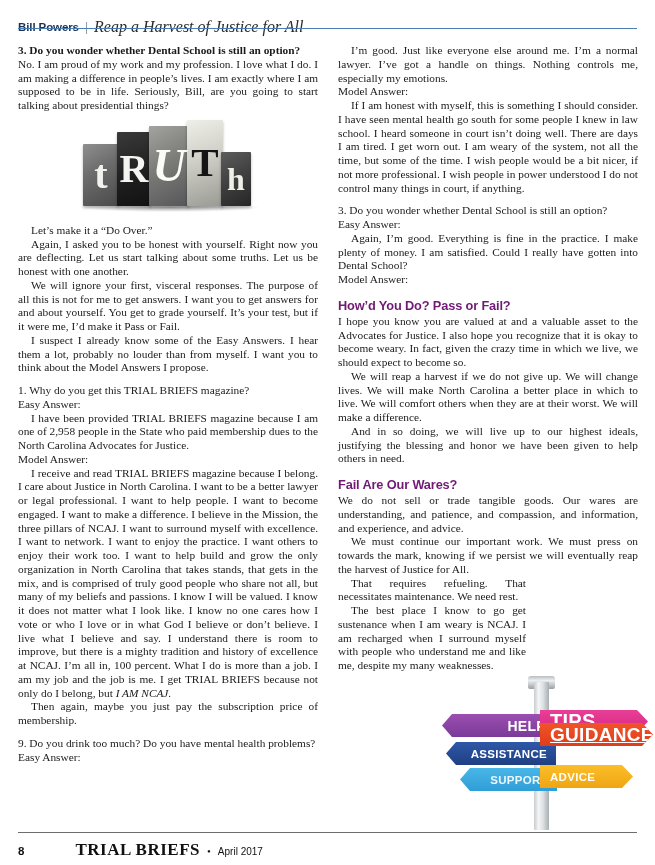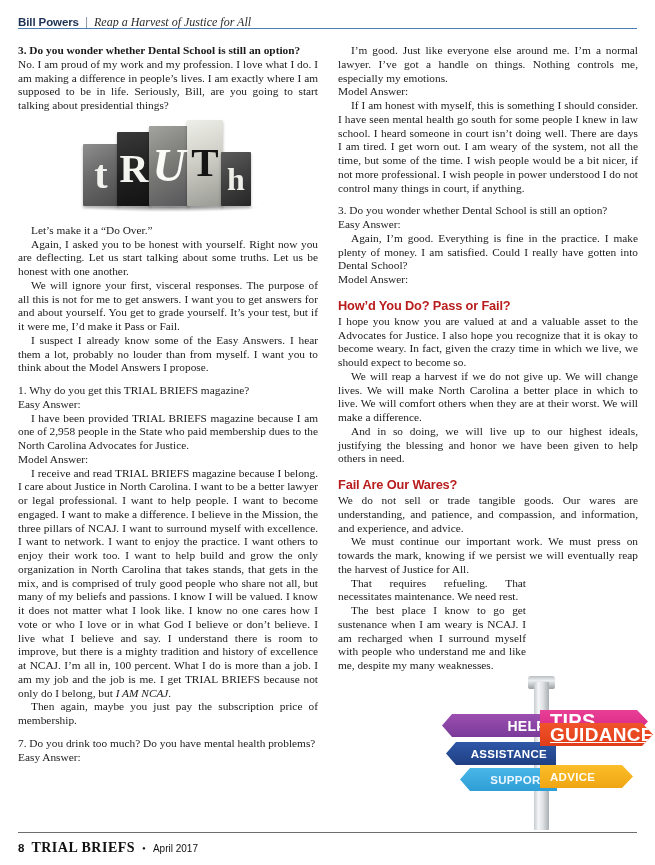--- a/index.html
+++ b/index.html
@@ -23,21 +23,21 @@
   }
 
   
   .running-head {
     position: absolute;
     left: 18px;
     top: 10px;
     width: 619px;
     height: 24px;
     display: flex;
-    align-items: center;
+    align-items: flex-end;
     gap: 5px;
     font-size: 11.5px;
     line-height: 14px;
     white-space: nowrap;
   }
   .rh-author {
     font-family: "Liberation Sans", sans-serif;
     font-weight: bold;
     color: #1c3254;
     font-size: 11.5px;
@@ -47,21 +47,21 @@
     color: #8a97a8;
     font-family: "Liberation Sans", sans-serif;
     font-weight: normal;
     font-size: 12px;
     margin: 0 1px;
   }
   .rh-title {
     font-family: "Liberation Serif", serif;
     font-style: italic;
     color: #2b2b2b;
-    font-size: 12px;
+    font-size: 16px;
   }
   .head-rule {
     position: absolute;
     left: 18px;
     top: 28px;
     width: 619px;
     height: 1.3px;
     background: #4a7fb5;
   }
 
@@ -91,21 +91,21 @@
   .q-bold {
     font-weight: bold;
   }
   .ital { font-style: italic; }
 
   h2.section-head {
     font-family: "Liberation Sans", sans-serif;
     font-weight: bold;
     font-size: 12.8px;
     line-height: 15px;
-    color: #b91c1c;
+    color: #701a75;
     margin: 11px 0 2px 0;
     text-align: left;
     letter-spacing: -0.15px;
   }
 
   .gap-sm { height: 9px; }
 
   
   .truth-figure {
     margin: 7px 0 9px 0;
@@ -253,23 +253,24 @@
   }
   .foot-page {
     font-family: "Liberation Sans", sans-serif;
     font-weight: bold;
     font-size: 11.5px;
     color: #111;
   }
   .foot-mag {
     font-family: "Liberation Serif", serif;
     font-weight: bold;
-    font-size: 14px;
+    font-size: 17px;
     letter-spacing: 0.5px;
     color: #111;
+    margin-left: 44px;
   }
   .foot-dot { color: #111; font-size: 11px; }
   .foot-date {
     font-family: "Liberation Sans", sans-serif;
     font-size: 10px;
     color: #111;
   }
 </style>
 </head>
 <body>
@@ -318,21 +319,21 @@
 
     <p class="q">1. Why do you get this TRIAL BRIEFS magazine?</p>
     <p class="noindent">Easy Answer:</p>
     <p>I have been provided TRIAL BRIEFS magazine because I am one of 2,958 people in the State who paid membership dues to the North Carolina Advocates for Justice.</p>
     <p class="noindent">Model Answer:</p>
     <p><span>I receive and read TRIAL BRIEFS magazine because I belong. I care about Justice in North Carolina. I want to be a better lawyer or legal professional. I want to help people. I want to become engaged. I want to make a difference. I believe in the Mission, the three pillars of NCAJ. I want to surround myself with excellence. I want to network. I want to enjoy the practice. I want others to enjoy their work too. I want to help build and grow the only organization in North Carolina that takes stands, that gets in the mix, and is comprised of truly good people who share not all, but many of my beliefs and passions. I know I will be valued. I know it does not matter what I look like. I know no one cares how I vote or who I love or in what God I believe or don’t believe. I live what I believe and say. I understand there is room to improve, but there is a mighty tradition and history of excellence at NCAJ. I’m all in, 100 percent. What I do is more than a job. I am my job and the job is me. I get TRIAL BRIEFS because not only do I belong, but </span><span class="ital">I AM NCAJ.</span></p>
     <p>Then again, maybe you just pay the subscription price of membership.</p>
 
     <div class="gap-sm"></div>
 
-    <p class="q">7. Do you drink too much? Do you have mental health problems?</p>
+    <p class="q">9. Do you drink too much? Do you have mental health problems?</p>
     <p class="noindent">Easy Answer:</p>
   </div>
 
   <div class="col col-right">
 
     <p>I’m good. Just like everyone else around me. I’m a normal lawyer. I’ve got a handle on things. Nothing controls me, especially my emotions.</p>
     <p class="noindent">Model Answer:</p>
     <p>If I am honest with myself, this is something I should consider. I have seen mental health go south for some people I knew in law school. I heard someone in court isn’t doing well. There are days I am tired. I get worn out. I am weary of the system, not all the time, but some of the time. I wish people would be a bit nicer, if not more professional. I wish people in power understood I do not control many things in court, if anything.</p>
 
     <div class="gap-sm"></div>

